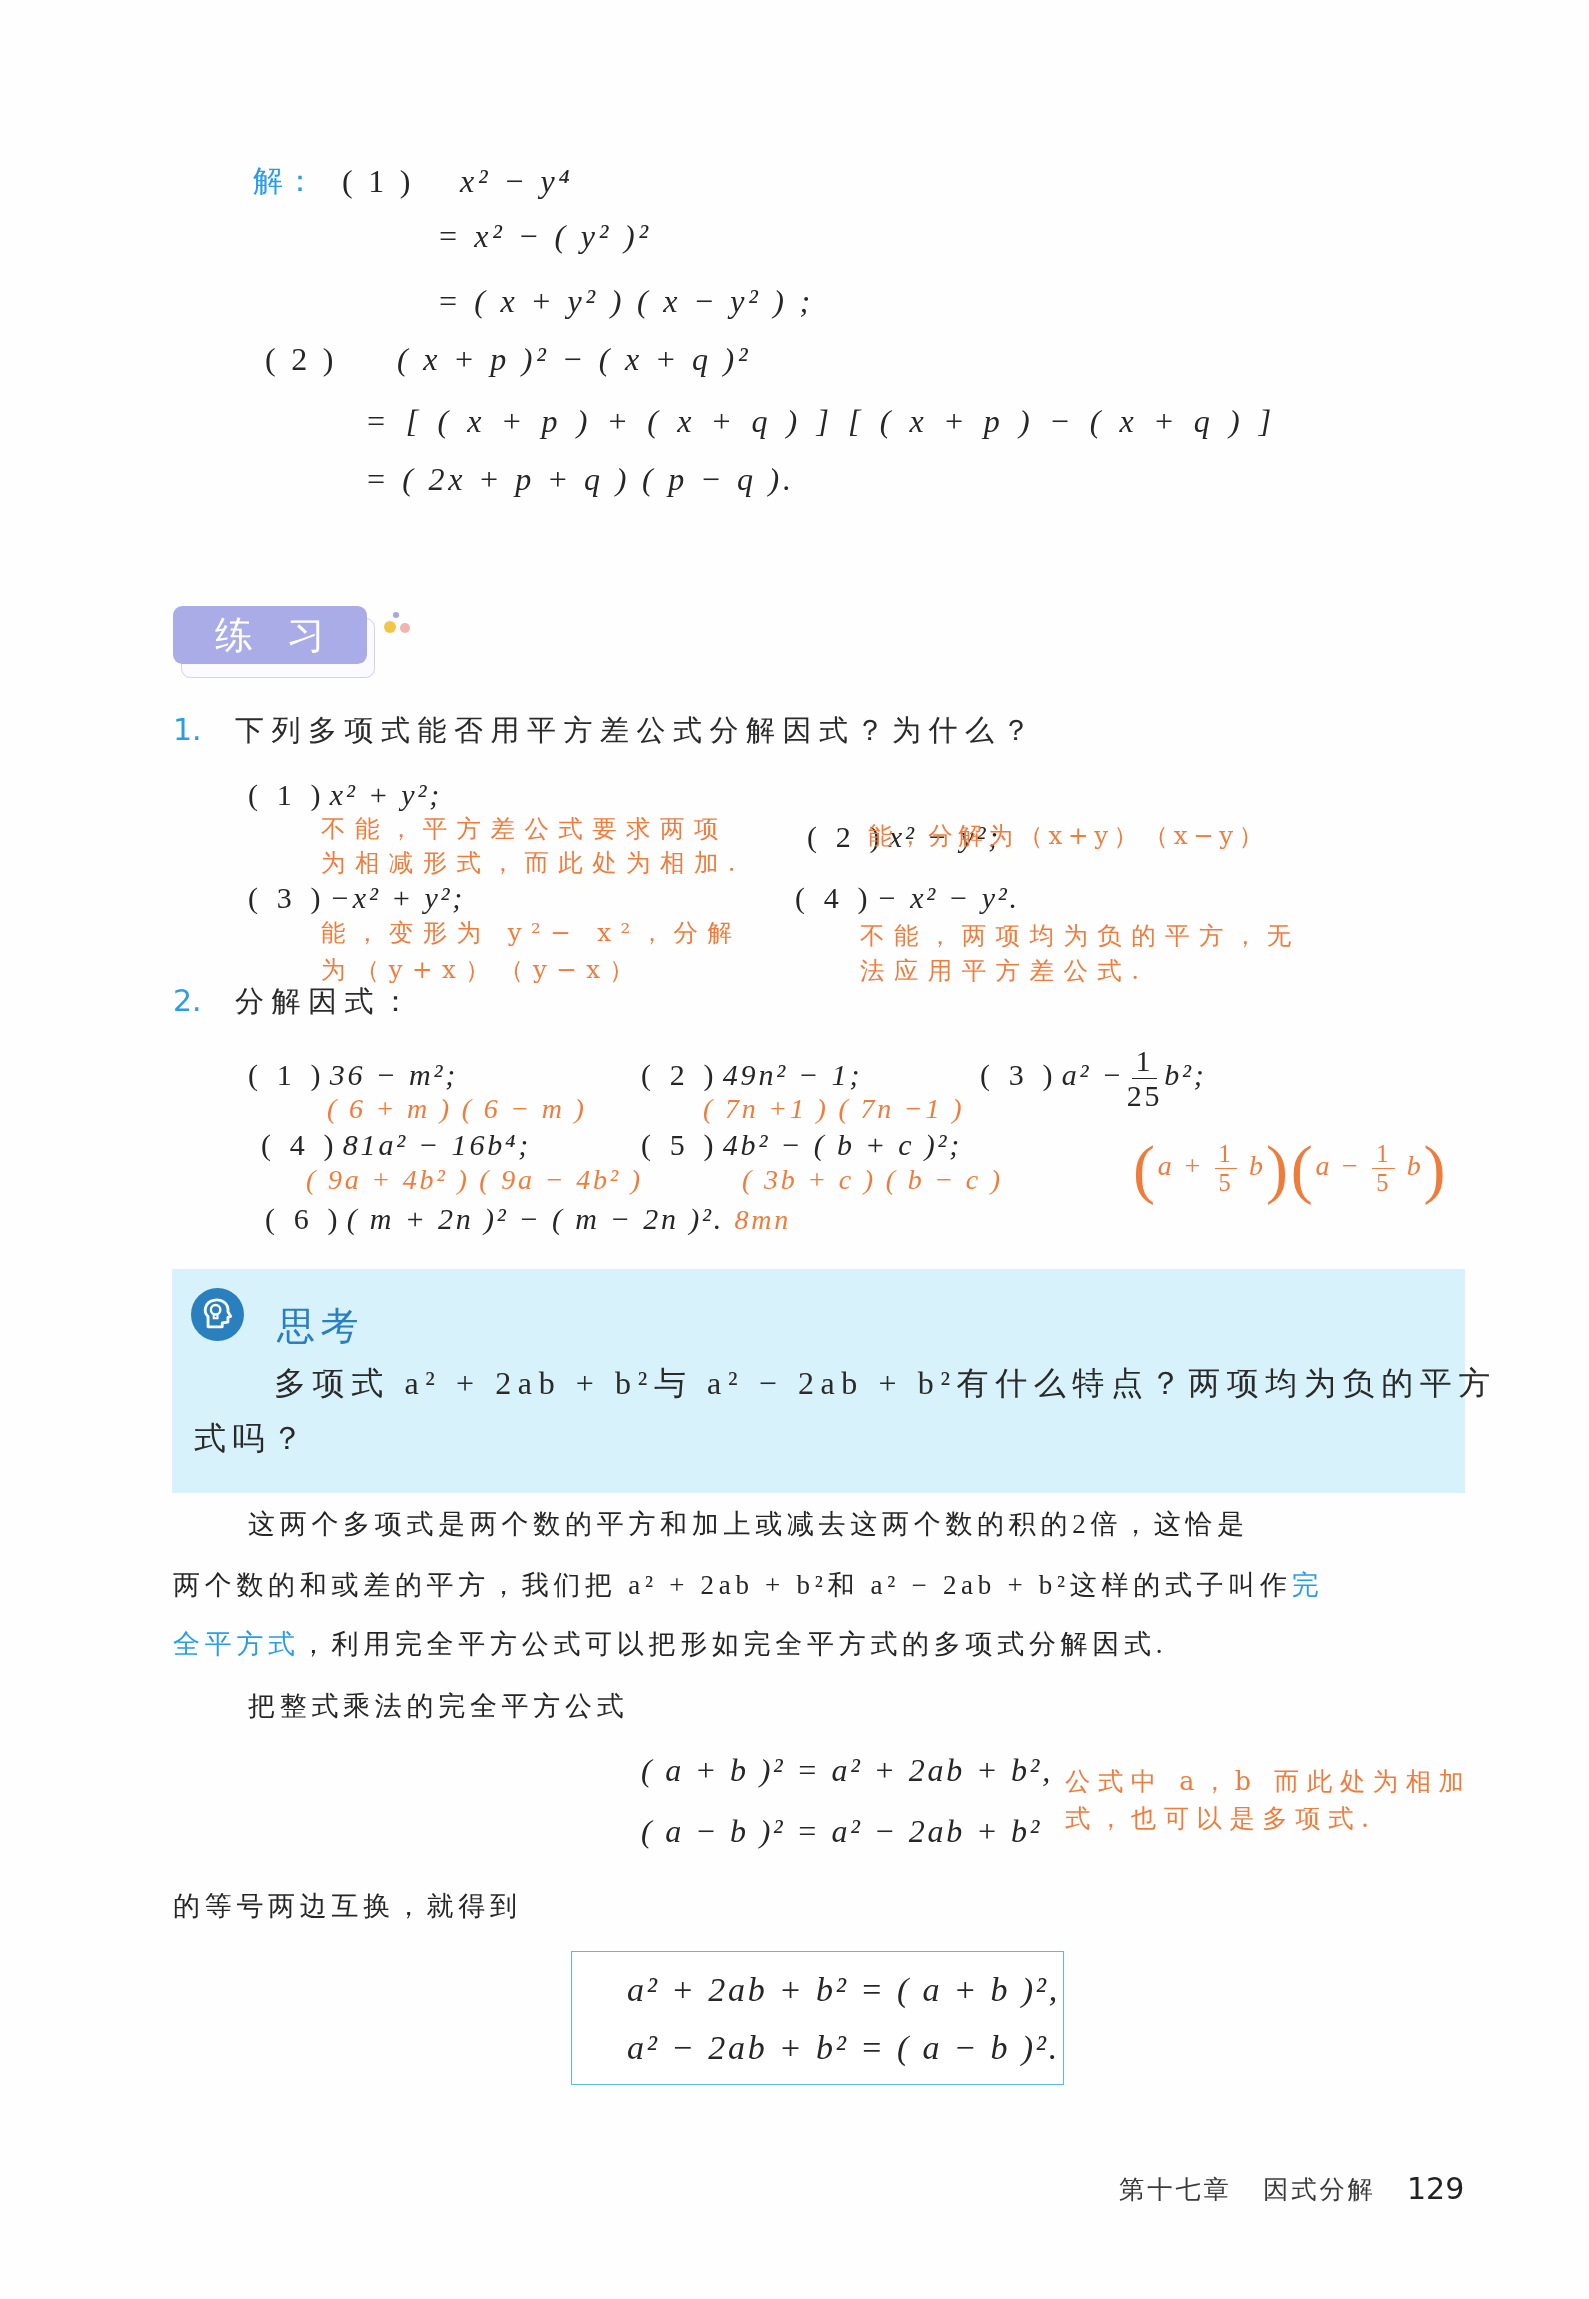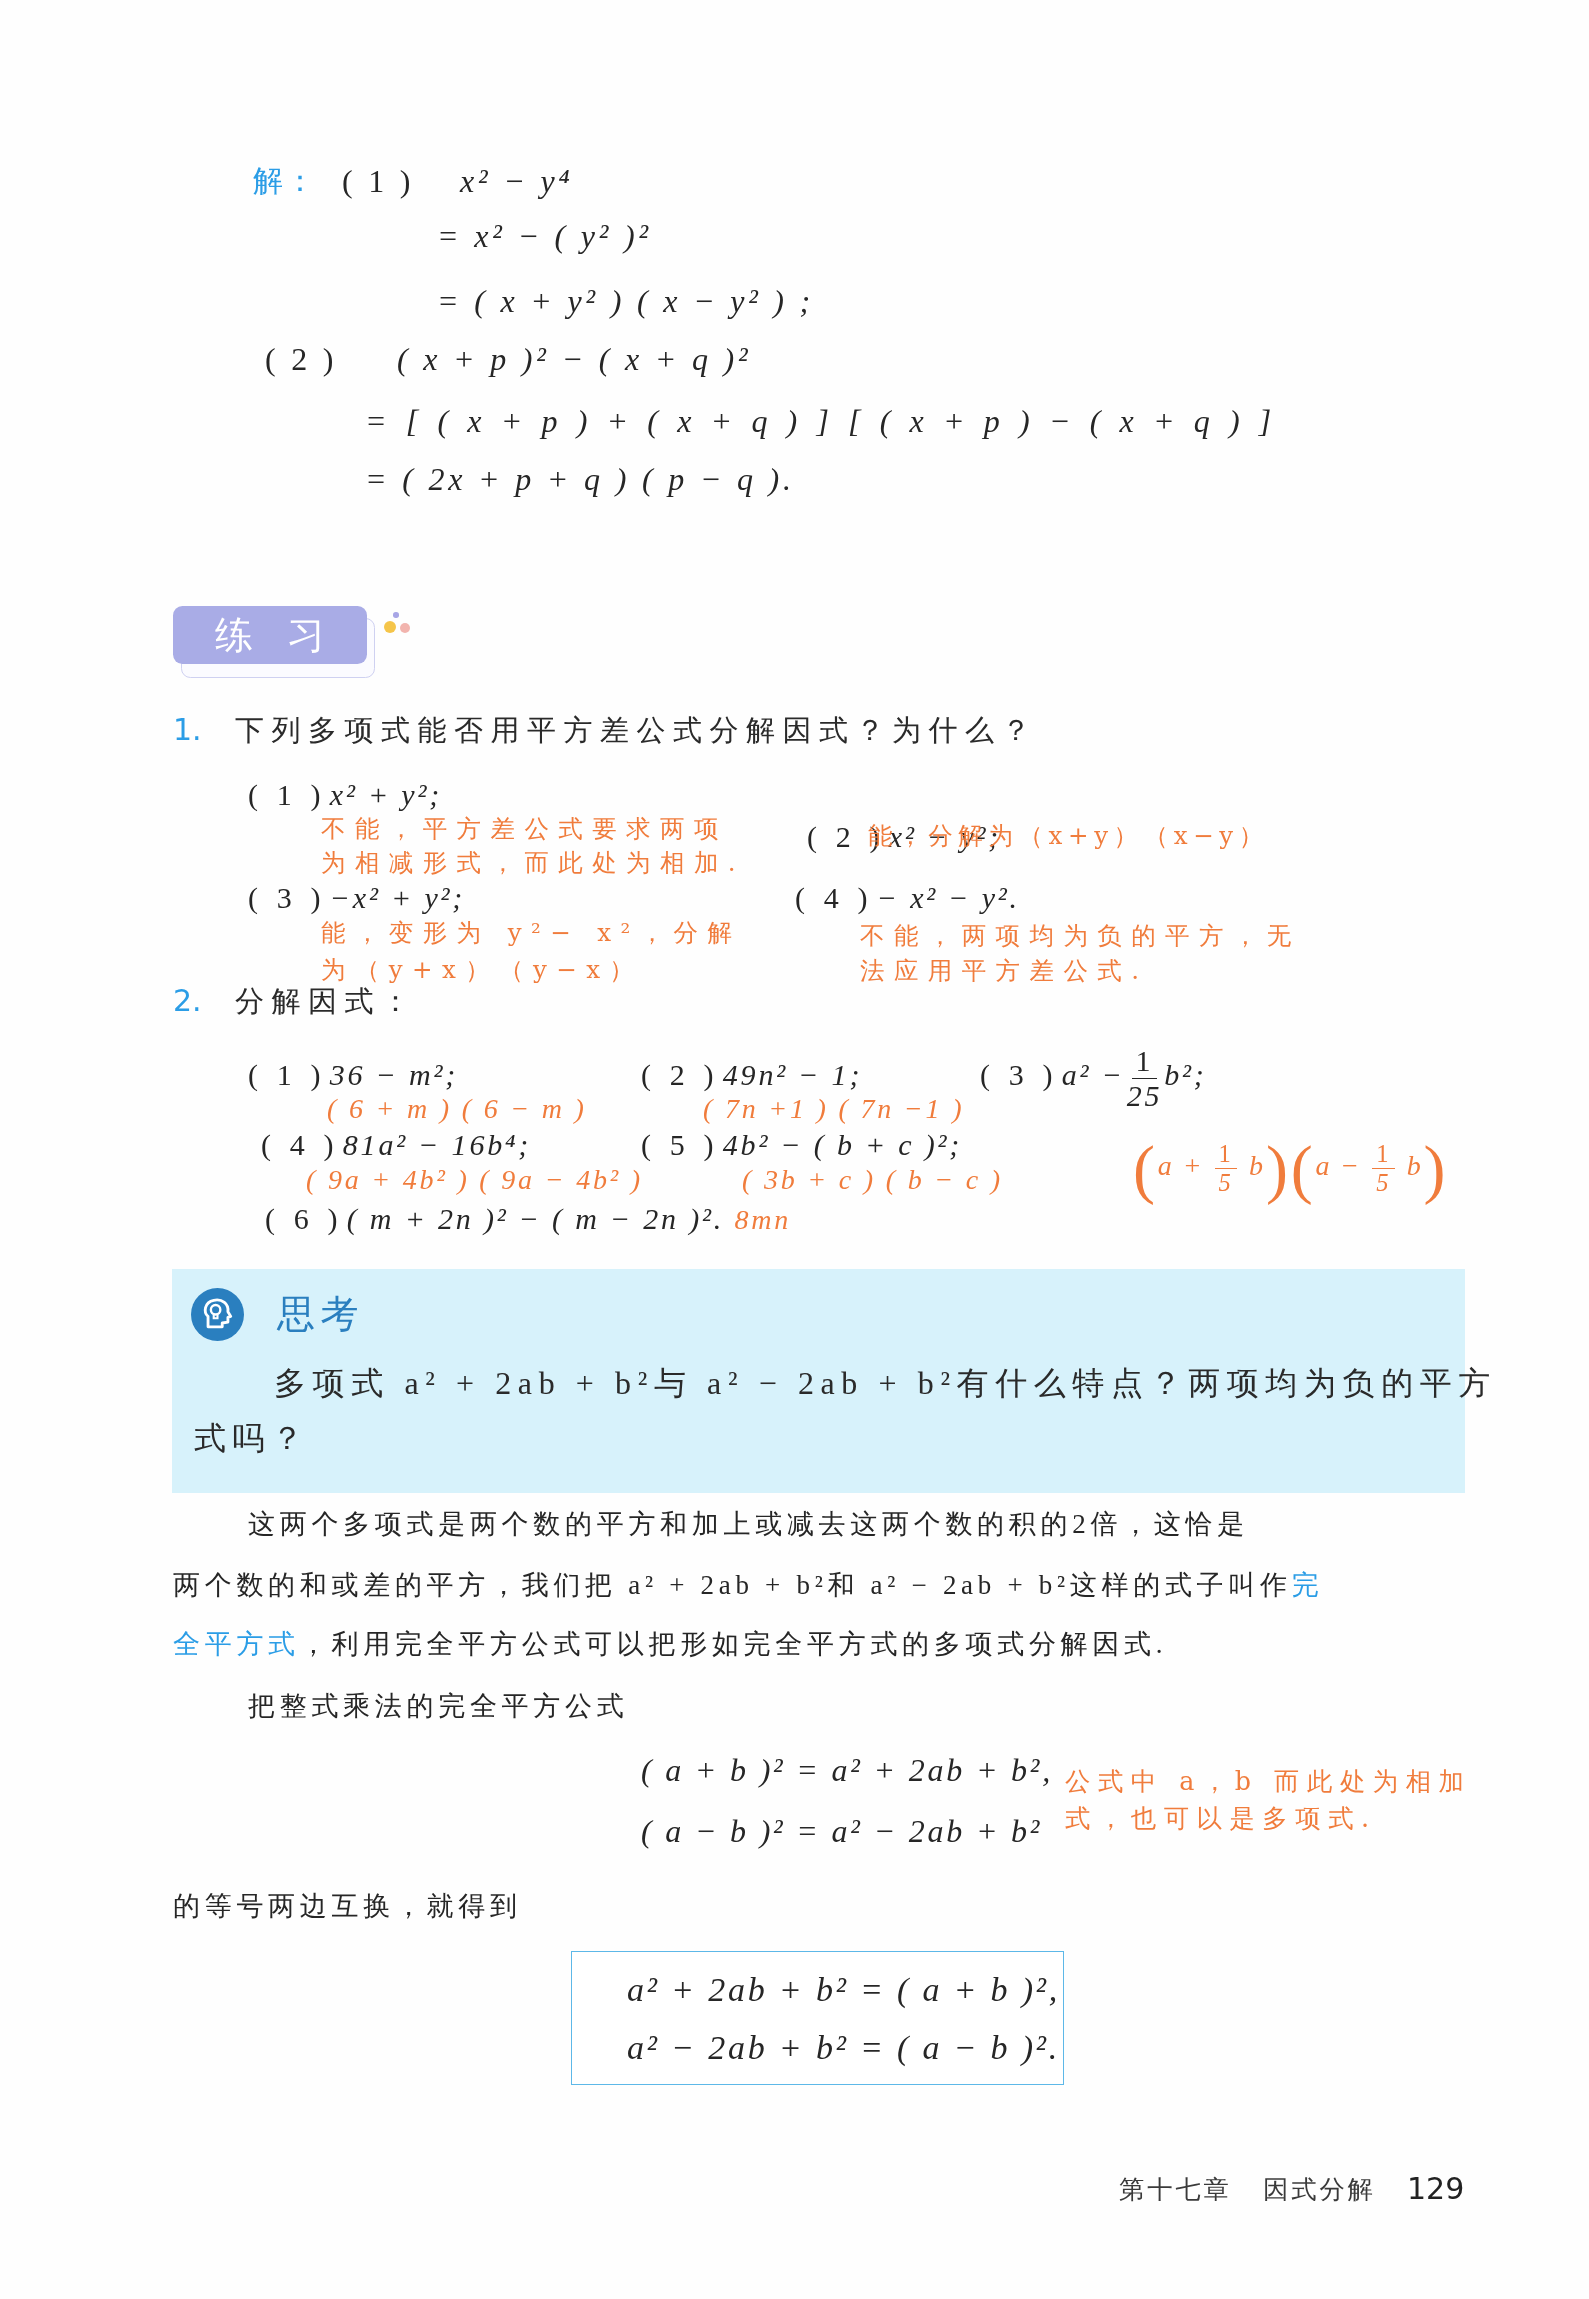--- a/index.html
+++ b/index.html
@@ -29,26 +29,26 @@
   .qnum { font-family: "DejaVu Sans", sans-serif; font-size: 30px; line-height: 38px; color: #2b9de6; }
   .qtext { font-size: 29px; line-height: 38px; letter-spacing: 7.5px; color: #2a2a2a; }
   .item { font-size: 30px; line-height: 38px; letter-spacing: 2.8px; }
   .item .lbl { letter-spacing: 5.6px; margin-right: 3.8px; }
   .note { font-family: "DejaVu Serif", serif; font-size: 24.5px; line-height: 32px; letter-spacing: 9.4px; color: #f07c3c; text-align: center; }
   .ans { font-size: 28px; line-height: 34px; letter-spacing: 2.8px; color: #f07c3c; font-style: italic; }
 
   .frac { display: inline-flex; flex-direction: column; align-items: center; vertical-align: middle;
     line-height: 1; margin: 0 1.9px; }
   .frac .num { padding: 0 3.8px 1.9px 3.8px; border-bottom: 1.9px solid currentColor; }
-  .frac .den { padding-top: 1.9px; font-style: italic; }
+  .frac .den { padding-top: 1.9px; }
   .bigparen { font-size: 66px; line-height: 66px; vertical-align: middle; font-style: normal; font-weight: 100; }
 
   
   .think { position: absolute; left: 172px; top: 1269px; width: 1293px; height: 224px; background: #d7f2fb; }
-  .think-title { font-family: "DejaVu Sans", sans-serif; font-size: 38px; line-height: 45px; color: #2a7fbf; letter-spacing: 5.6px; }
+  .think-title { font-family: "DejaVu Sans", sans-serif; font-size: 38px; line-height: 45px; color: #2a7fbf; letter-spacing: 5.6px; margin-top: 12px; }
   .think-text { font-size: 32px; line-height: 41px; letter-spacing: 6.6px; color: #2a2a2a; }
 
   .para { font-size: 27px; line-height: 41px; letter-spacing: 4.7px; color: #262626; }
   .formula { font-size: 32px; line-height: 38px; letter-spacing: 2.8px; }
   .fnote { font-family: "DejaVu Serif", serif; font-size: 25.4px; line-height: 32px; letter-spacing: 7.5px; color: #f07c3c; }
 
   .result-box { position: absolute; left: 571px; top: 1951px; width: 491px; height: 132px; border: 1.9px solid #5db8e8; background: #fff; }
   .box-line { font-size: 34px; line-height: 41px; letter-spacing: 2.8px; }
 
   .footer { font-family: "DejaVu Sans", sans-serif; font-size: 25.4px; line-height: 32px; color: #3a3a3a; letter-spacing: 2.8px; }

